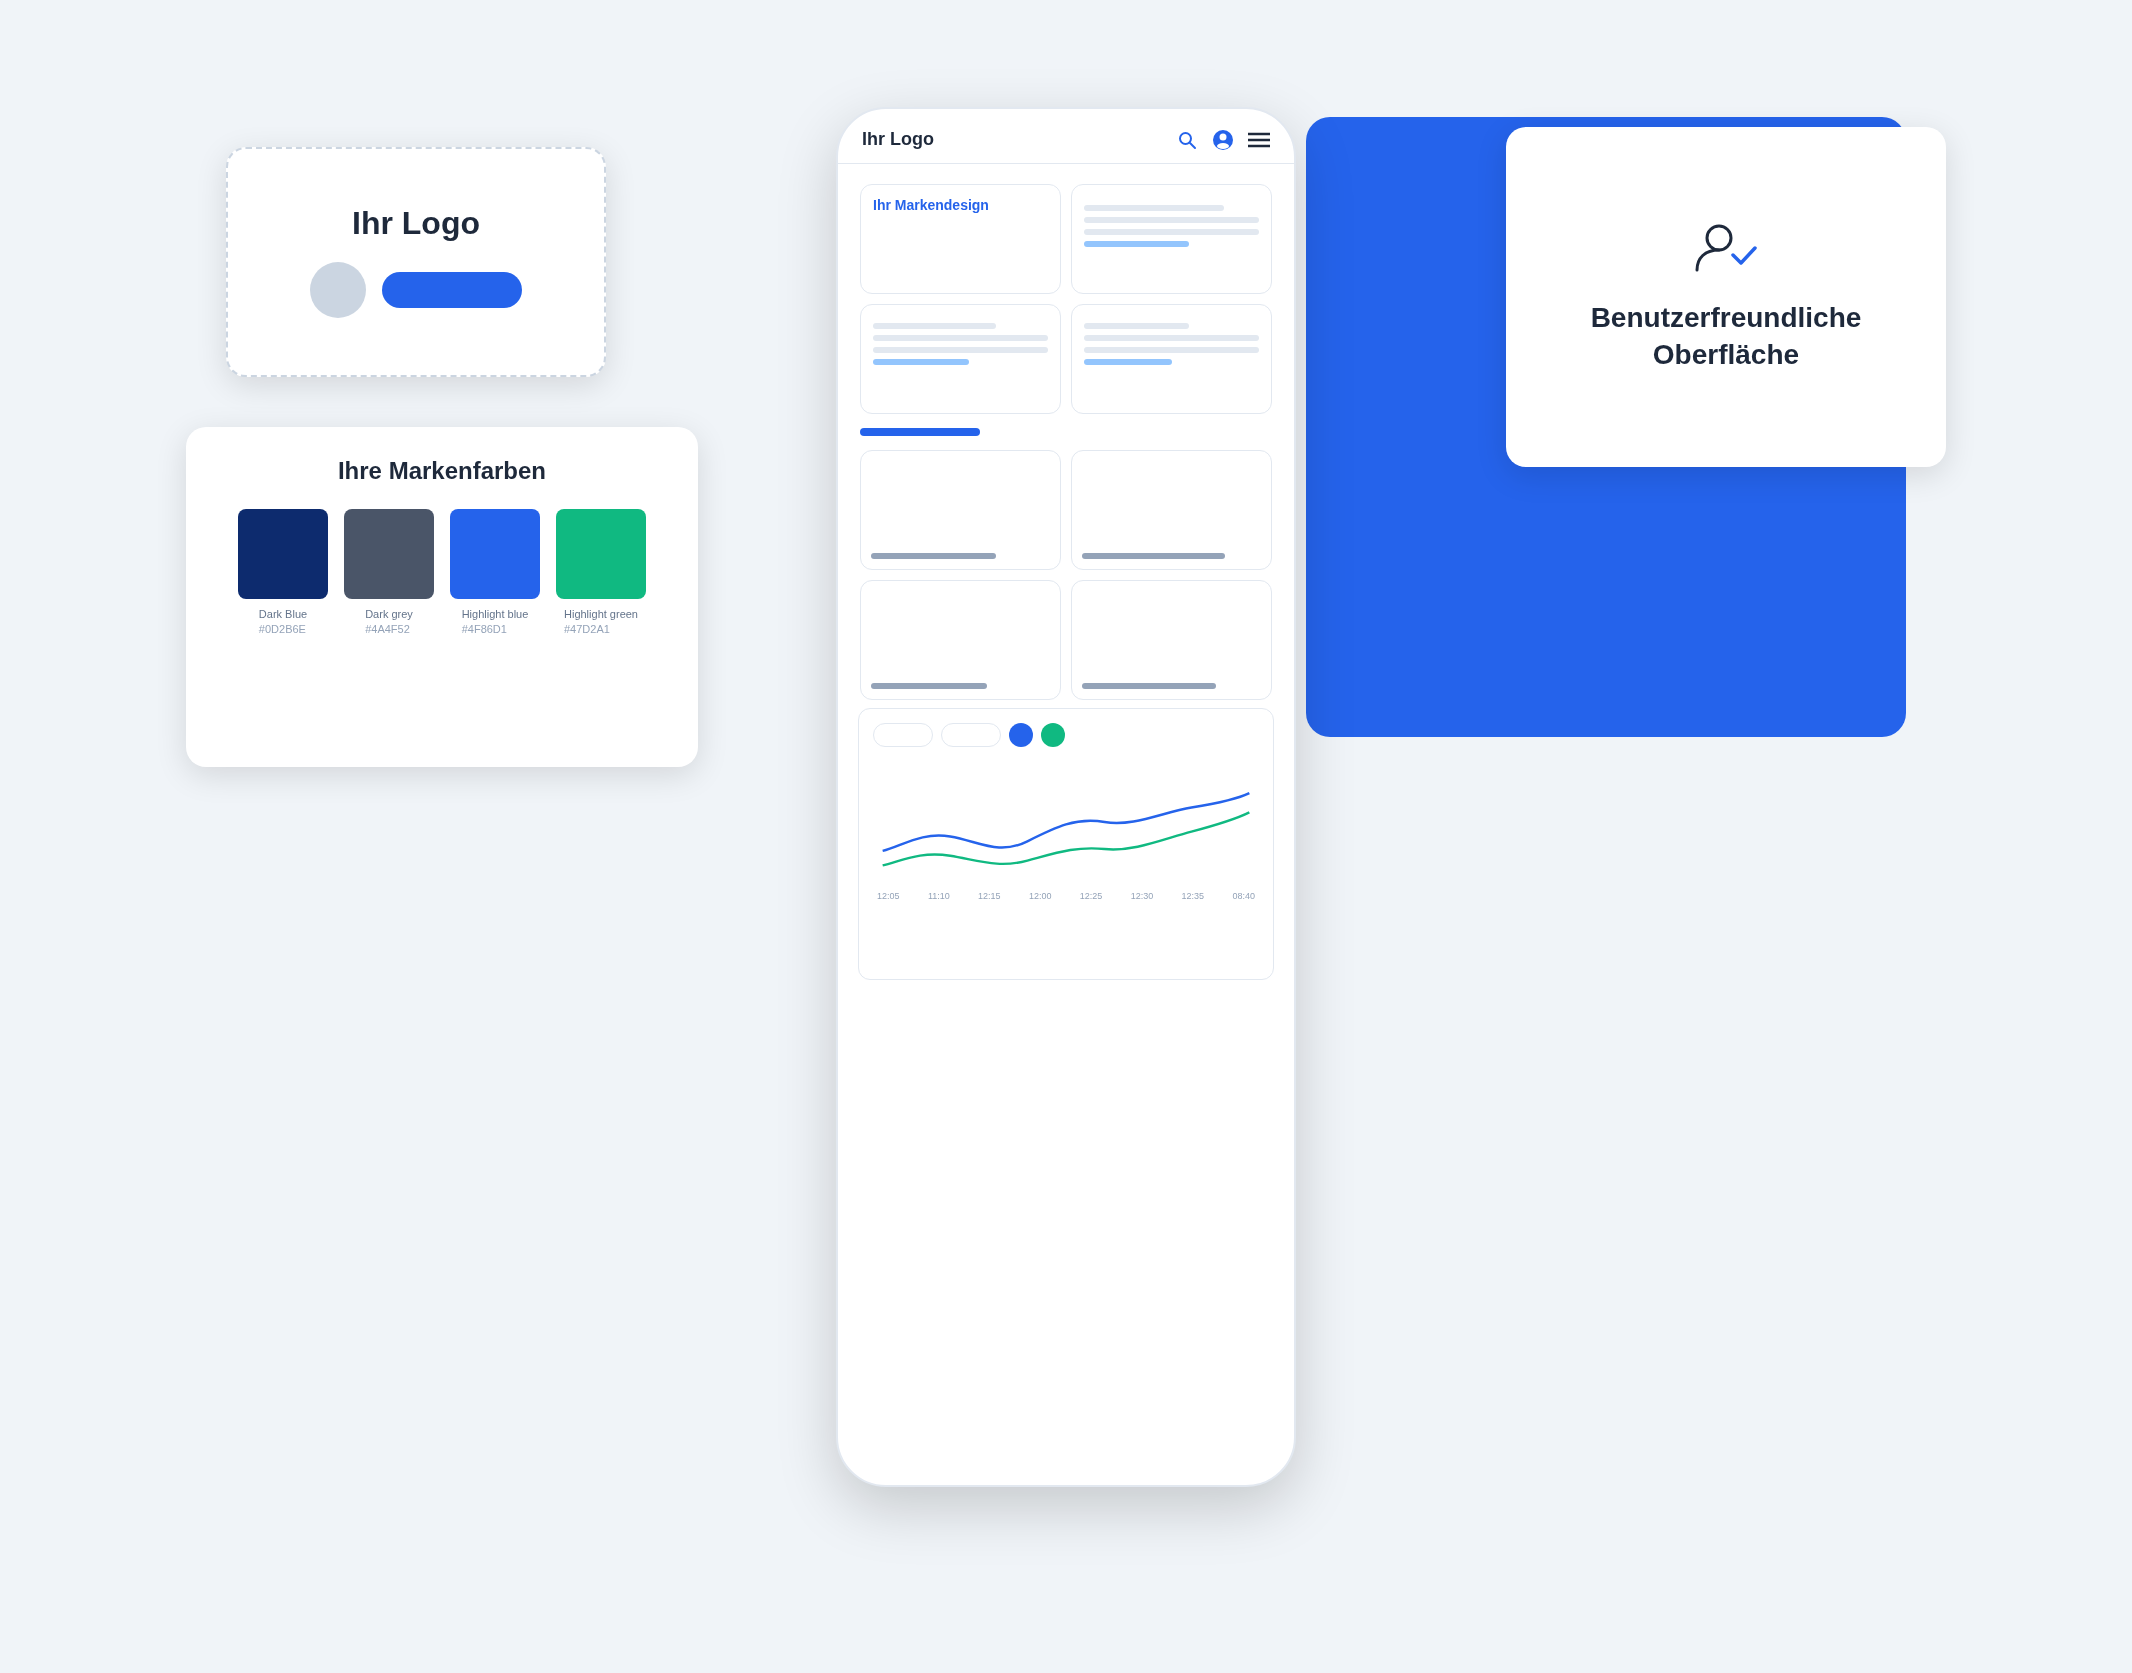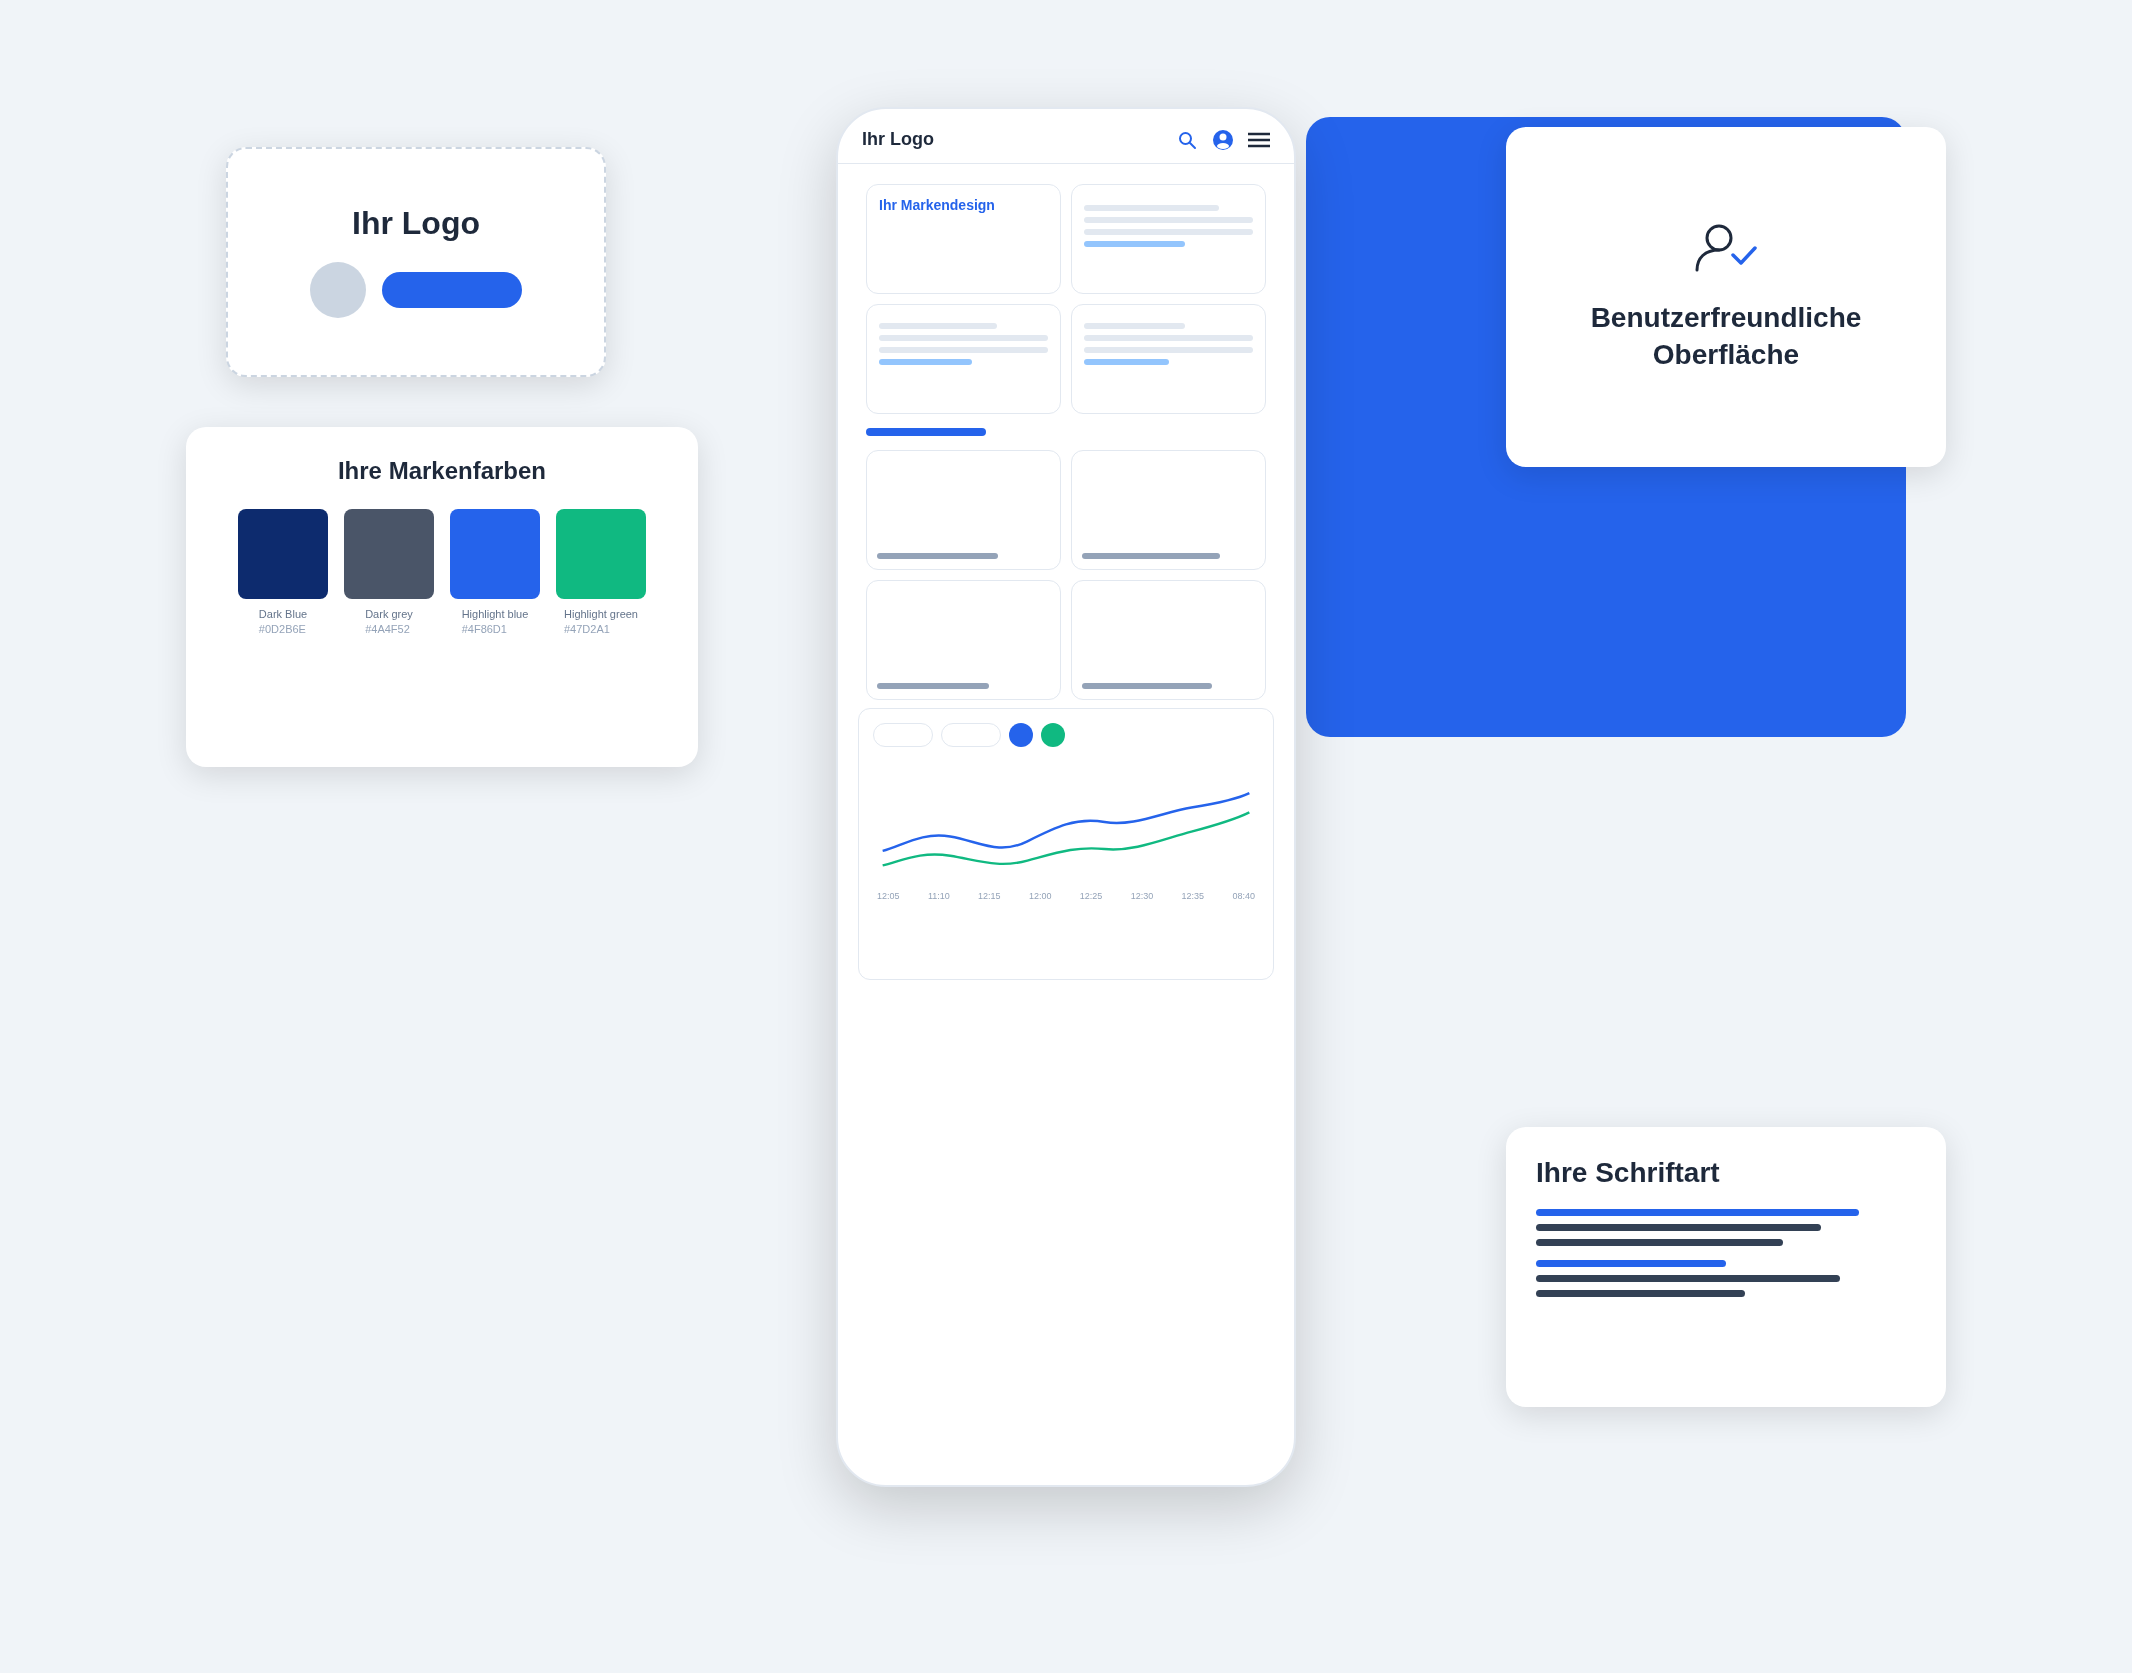--- a/index.html
+++ b/index.html
@@ -173,21 +173,21 @@
       justify-content: center;
     }
 
     .phone-divider {
       height: 1px;
       background: #e2e8f0;
       margin: 12px 0;
     }
 
     .phone-content {
-      padding: 8px 28px;
+      padding: 8px 22px;
       display: flex;
       flex-direction: column;
       gap: 10px;
     }
 
     .phone-grid {
       display: grid;
       grid-template-columns: 1fr 1fr;
       gap: 10px;
     }
@@ -520,24 +520,14 @@
       <svg width="70" height="60" viewBox="0 0 70 60" fill="none">
         <circle cx="28" cy="18" r="12" stroke="#1e293b" stroke-width="3"></circle>
         <path d="M6,50 C6,38 14,30 28,30" stroke="#1e293b" stroke-width="3" stroke-linecap="round" fill="none"></path>
         <path d="M42,35 L50,43 L64,28" stroke="#2563eb" stroke-width="3.5" stroke-linecap="round" stroke-linejoin="round" fill="none"></path>
       </svg>
     </div>
     <div class="user-card-title" style="white-space:pre-line">Benutzerfreundliche
 Oberfläche</div>
   </div>
 
-  <div class="schriftart-card">
-    <div class="schriftart-title">Ihre Schriftart</div>
-    <div class="schriftart-line line-blue-long"></div>
-    <div class="schriftart-line line-dark"></div>
-    <div class="schriftart-line line-dark2"></div>
-    <div style="height:6px"></div>
-    <div class="schriftart-line line-blue-med"></div>
-    <div class="schriftart-line line-dark3"></div>
-    <div class="schriftart-line line-dark4"></div>
-  </div>
 
 </div>
 
 </body></html>

